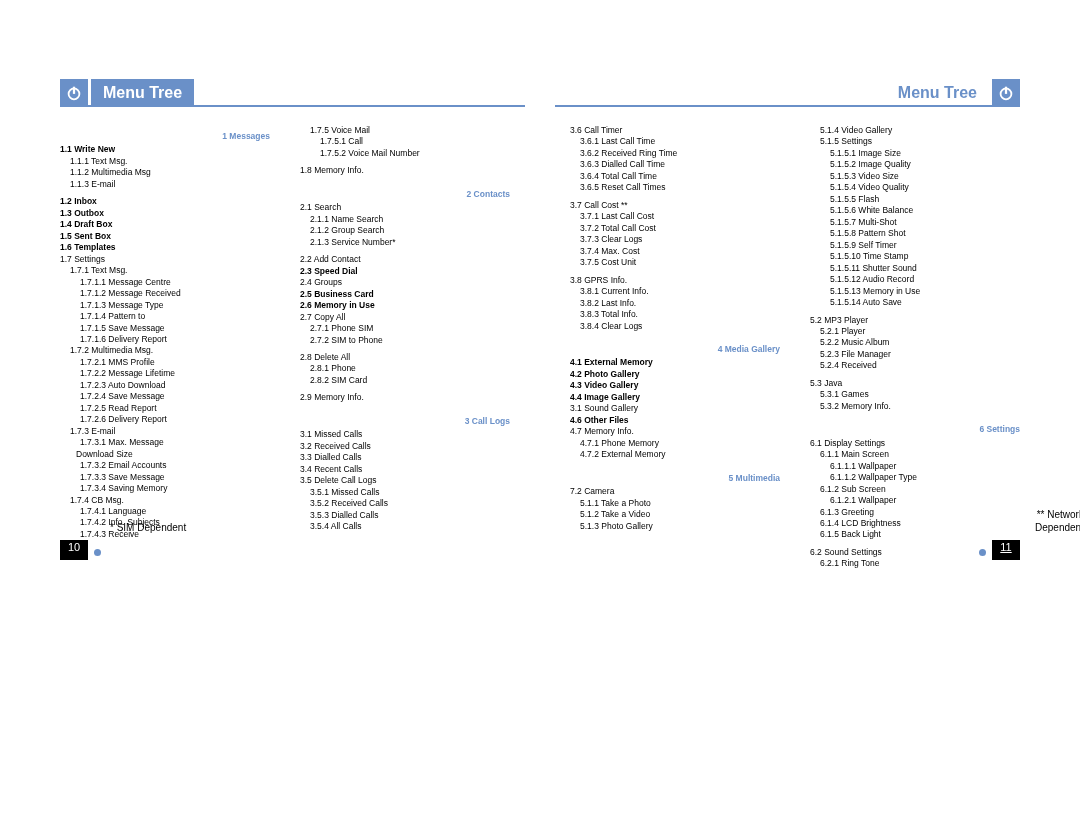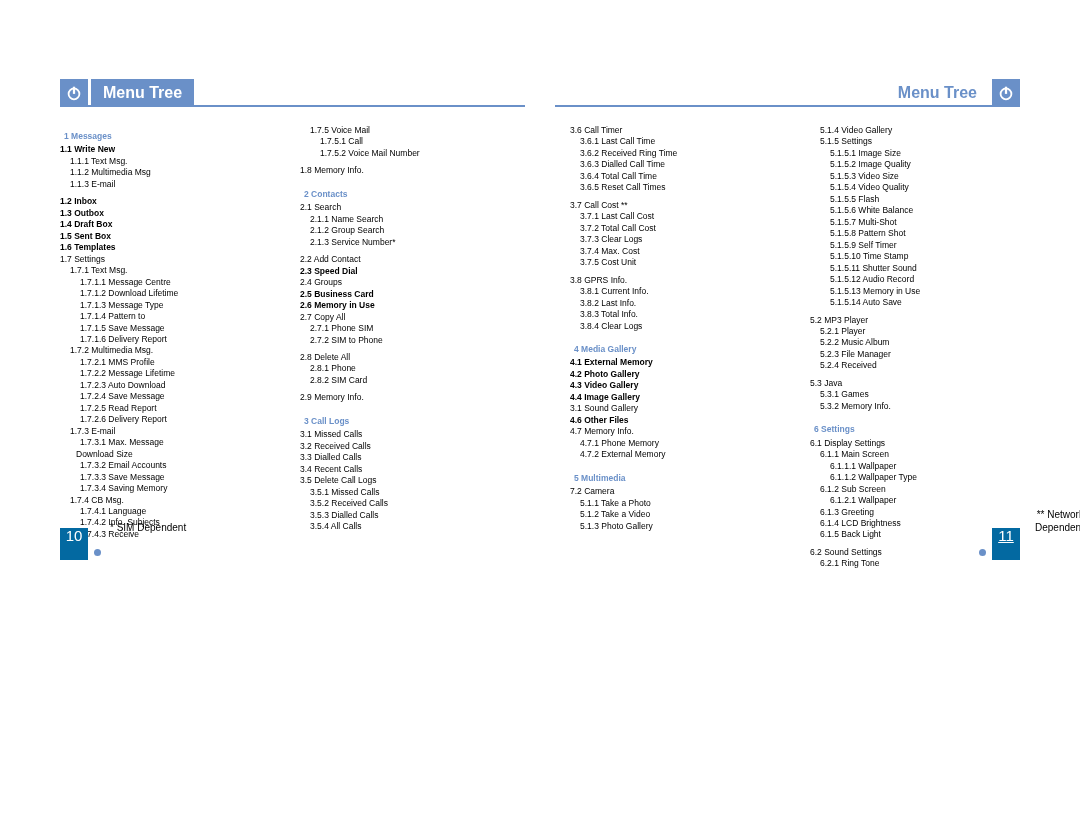--- a/index.html
+++ b/index.html
@@ -74,46 +74,47 @@
     gap: 30px;
   }
   .col {
     flex: 1;
     min-width: 0;
   }
   .section-head {
     color: #6a90c8;
     font-weight: bold;
     margin: 6px 0 2px 4px;
+    text-align: right;
   }
   .bold { font-weight: bold; }
   .l1 { margin-left: 0px; }
   .l2 { margin-left: 10px; }
   .l3 { margin-left: 20px; }
   .l5 { margin-left: 16px; }
   .spacer { height: 6px; }
   .footnote {
     position: absolute;
     bottom: 65px;
     font-size: 10px;
     color: #000;
     text-align: right;
   }
   .page-left .footnote { left: 110px; }
   .page-right .footnote { left: 495px; }
   .pagenum-box {
     position: absolute;
     bottom: 40px;
-    background: #0369a1;
+    background: #000000;
     color: #fff;
     width: 28px;
-    height: 32px;
+    height: 20px;
     line-height: 15px;
     text-align: center;
-    font-size: 15px;
+    font-size: 11px;
   }
   .page-left .pagenum-box { left: 60px; }
   .page-right .pagenum-box { right: 60px; text-decoration: underline; }
   .dot {
     position: absolute;
     bottom: 44px;
     width: 7px; height: 7px;
     background: #6a90c8;
     border-radius: 50%;
   }
@@ -145,21 +146,21 @@
           <div class="row l2">1.1.3 E-mail</div>
           <div class="spacer"></div>
           <div class="row l1 bold">1.2 Inbox</div>
           <div class="row l1 bold">1.3 Outbox</div>
           <div class="row l1 bold">1.4 Draft Box</div>
           <div class="row l1 bold">1.5 Sent Box</div>
           <div class="row l1 bold">1.6 Templates</div>
           <div class="row l1">1.7 Settings</div>
           <div class="row l2">1.7.1 Text Msg.</div>
           <div class="row l3">1.7.1.1 Message Centre</div>
-          <div class="row l3">1.7.1.2 Download Lifetime</div>
+          <div class="row l3">1.7.1.2 Message Received</div>
           <div class="row l3">1.7.1.3 Message Type</div>
           <div class="row l3">1.7.1.4 Pattern to</div>
           <div class="row l3">1.7.1.5 Save Message</div>
           <div class="row l3">1.7.1.6 Delivery Report</div>
           <div class="row l2">1.7.2 Multimedia Msg.</div>
           <div class="row l3">1.7.2.1 MMS Profile</div>
           <div class="row l3">1.7.2.2 Message Lifetime</div>
           <div class="row l3">1.7.2.3 Auto Download</div>
           <div class="row l3">1.7.2.4 Save Message</div>
           <div class="row l3">1.7.2.5 Read Report</div>

